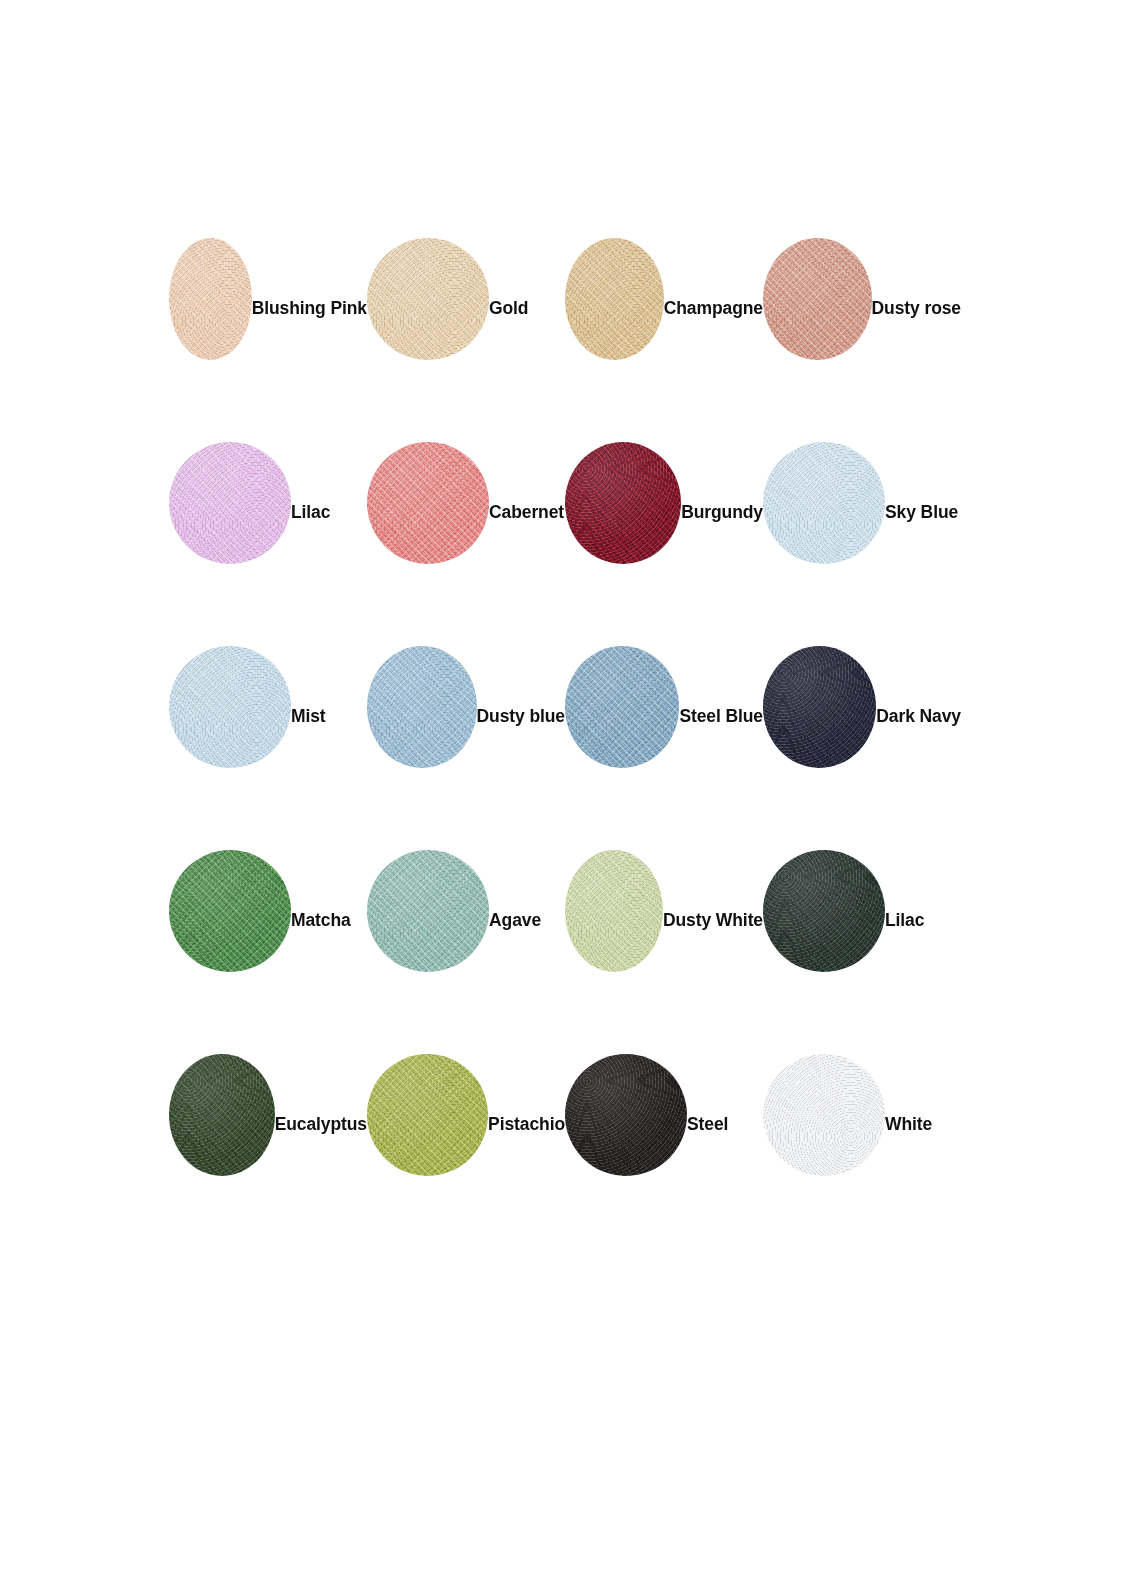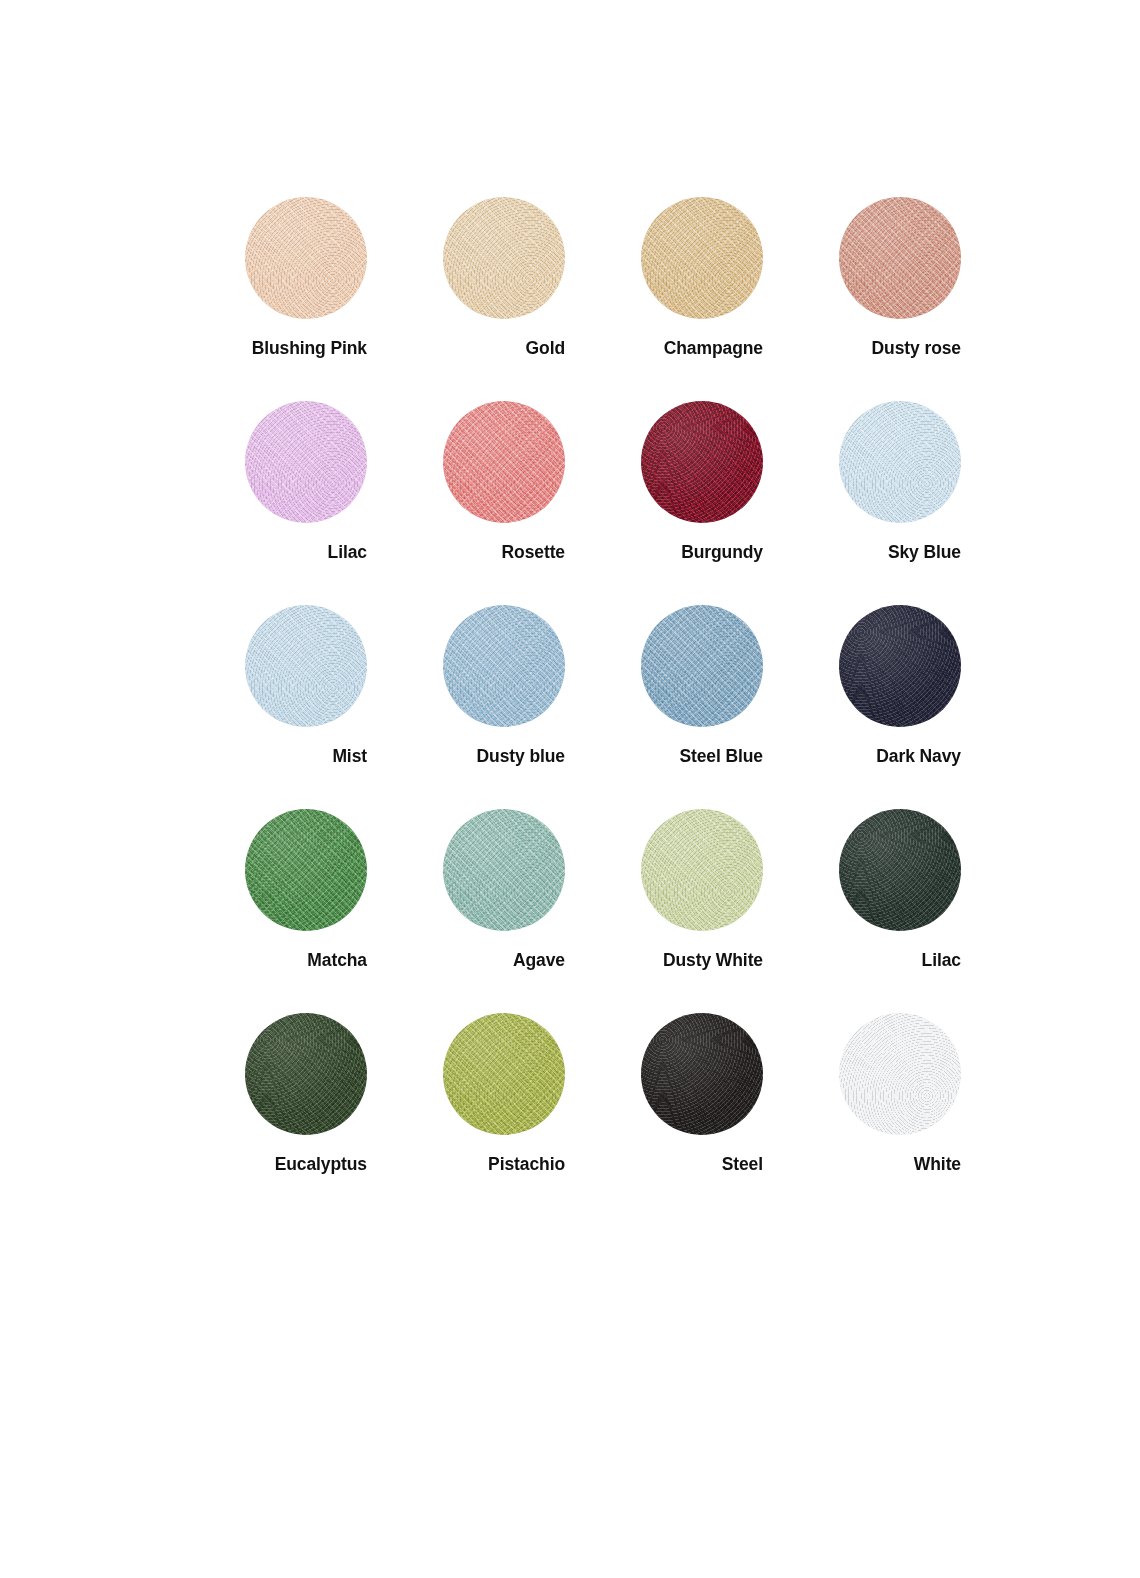--- a/index.html
+++ b/index.html
@@ -31,22 +31,22 @@
     display: grid;
     grid-template-columns: repeat(4, 198px);
     grid-auto-rows: 204px;
     justify-items: center;
   }
 
   .swatch-cell {
     width: 198px;
     height: 204px;
     display: flex;
-    flex-direction: column;
-    align-items: flex-end;
+    flex-direction: row;
+    align-items: center;
   }
 
   .swatch-disc-wrap {
     width: 122px;
     height: 122px;
     position: relative;
   }
 
   .swatch-disc {
     position: absolute;
@@ -150,21 +150,21 @@
       <div class="swatch-cell">
         <div class="swatch-disc-wrap">
           <div class="swatch-disc" style="background-color: rgb(230, 190, 234);"></div>
         </div>
         <div class="swatch-label">Lilac</div>
       </div>
       <div class="swatch-cell">
         <div class="swatch-disc-wrap">
           <div class="swatch-disc" style="background-color: rgb(232, 138, 136);"></div>
         </div>
-        <div class="swatch-label">Rosette</div>
+        <div class="swatch-label">Cabernet</div>
       </div>
       <div class="swatch-cell">
         <div class="swatch-disc-wrap">
           <div class="swatch-disc" style="background-color: rgb(123, 19, 38);"></div>
         </div>
         <div class="swatch-label">Burgundy</div>
       </div>
       <div class="swatch-cell">
         <div class="swatch-disc-wrap">
           <div class="swatch-disc" style="background-color: rgb(207, 226, 238);"></div>

